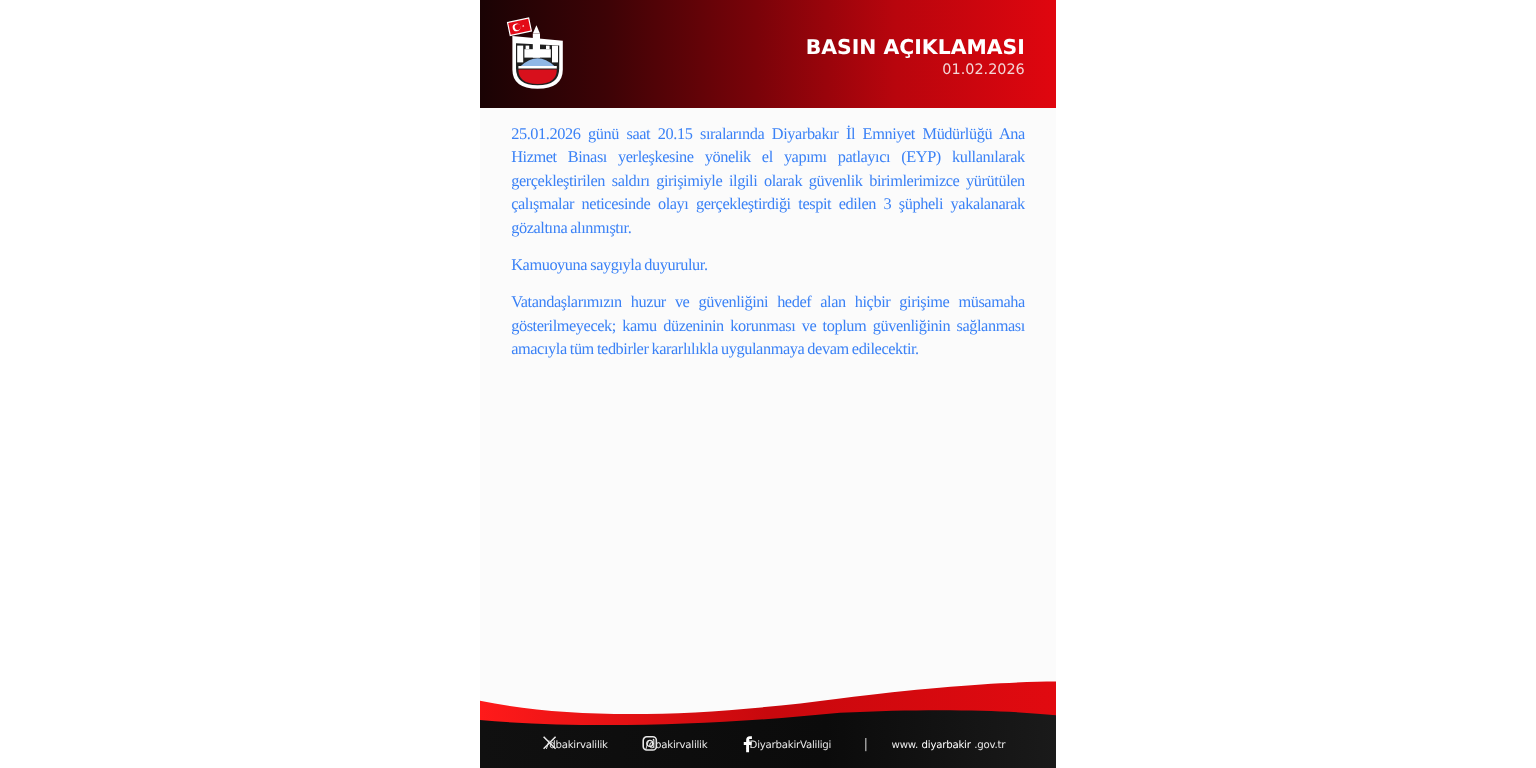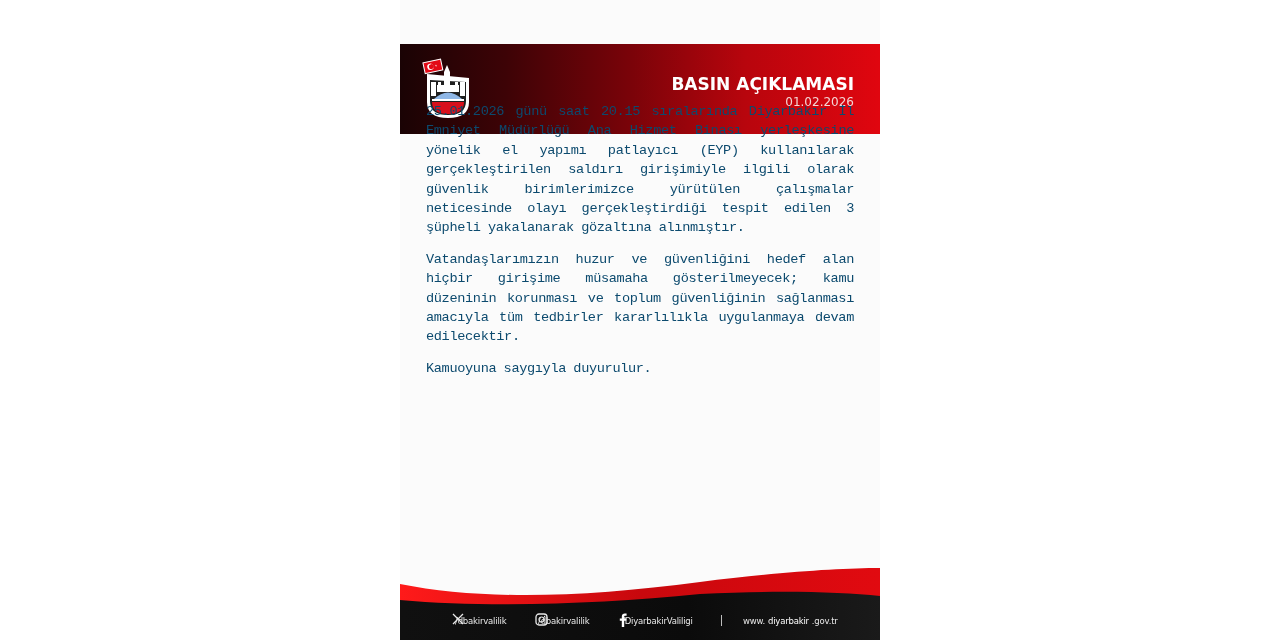--- a/index.html
+++ b/index.html
@@ -7,34 +7,33 @@
       width: 1280px; height: 640px; background: #ffffff; position: relative; overflow: hidden;
       font-family: "DejaVu Sans", "Liberation Sans", sans-serif;
     }
     .page {
       position: absolute; left: 400px; top: 0; width: 480px; height: 640px;
       background: #fbfbfb; overflow: hidden;
     }
     .header {
       position: absolute; left: 0; top: 0; width: 480px; height: 90px;
       background: linear-gradient(90deg, #1a0304 0%, #3d0306 22%, #7a0309 48%, #b8050d 72%, #e0060f 100%);
-      margin-top: 44px;
     }
     .logo { position: absolute; left: 22px; top: 14px; width: 52px; height: 62px; }
     .hdr-title {
       position: absolute; right: 26px; top: 30px; color: #ffffff;
       font-family: "DejaVu Sans", sans-serif; font-weight: bold; font-size: 17px; letter-spacing: 0px;
     }
     .hdr-date {
       position: absolute; right: 26px; top: 51px; color: #f3d6d6;
       font-family: "DejaVu Sans", sans-serif; font-size: 12px; text-align: center;
     }
     .body-text {
       position: absolute; left: 26px; top: 102px; width: 428px;
-      color: #0c4a6e; font-family: Liberation Mono, monospace; font-size: 13.6px; line-height: 19.4px;
+      color: #3b82f6; font-family: Liberation Serif, serif; font-size: 13.6px; line-height: 19.4px;
     }
     .body-text p { margin: 0 0 12px 0; text-align: justify; letter-spacing: -0.35px; word-spacing: -0.5px; }
     .footer { position: absolute; left: 0; top: 560px; width: 480px; height: 80px; }
     .footer svg { position: absolute; left: 0; top: 0; }
     .social {
       position: absolute; top: 613px; height: 16px; display: flex; align-items: center; gap: 3px;
       color: #e8e8e8; font-size: 8.5px; font-family: "DejaVu Sans", sans-serif; letter-spacing: -0.2px;
     }
     .social .ic { display: inline-flex; align-items: center; justify-content: center; }
     .divider { position: absolute; left: 321px; top: 615px; width: 1px; height: 11px; background: #bdbdbd; }
@@ -70,22 +69,22 @@
       <path d="M10 41 L42 41 L42 43 L10 43 Z" fill="#ffffff"></path>
 
       <path d="M10 44 L42 44 Q42 56 26 56 Q10 56 10 44 Z" fill="#d8101c"></path>
     </svg>
     <div class="hdr-title">BASIN AÇIKLAMASI</div>
     <div class="hdr-date">01.02.2026</div>
   </div>
 
   <div class="body-text">
     <p>25.01.2026 günü saat 20.15 sıralarında Diyarbakır İl Emniyet Müdürlüğü Ana Hizmet Binası yerleşkesine yönelik el yapımı patlayıcı (EYP) kullanılarak gerçekleştirilen saldırı girişimiyle ilgili olarak güvenlik birimlerimizce yürütülen çalışmalar neticesinde olayı gerçekleştirdiği tespit edilen 3 şüpheli yakalanarak gözaltına alınmıştır.</p>
+    <p>Kamuoyuna saygıyla duyurulur.</p>
     <p>Vatandaşlarımızın huzur ve güvenliğini hedef alan hiçbir girişime müsamaha gösterilmeyecek; kamu düzeninin korunması ve toplum güvenliğinin sağlanması amacıyla tüm tedbirler kararlılıkla uygulanmaya devam edilecektir.</p>
-    <p>Kamuoyuna saygıyla duyurulur.</p>
   </div>
 
   <div class="footer">
     <svg width="480" height="80" viewBox="0 0 480 80">
       <defs>
         <linearGradient id="redg" x1="0" y1="0" x2="1" y2="0">
           <stop offset="0" stop-color="#ff1a1a"></stop>
           <stop offset="0.5" stop-color="#c8080d"></stop>
           <stop offset="1" stop-color="#e10a10"></stop>
         </linearGradient>

